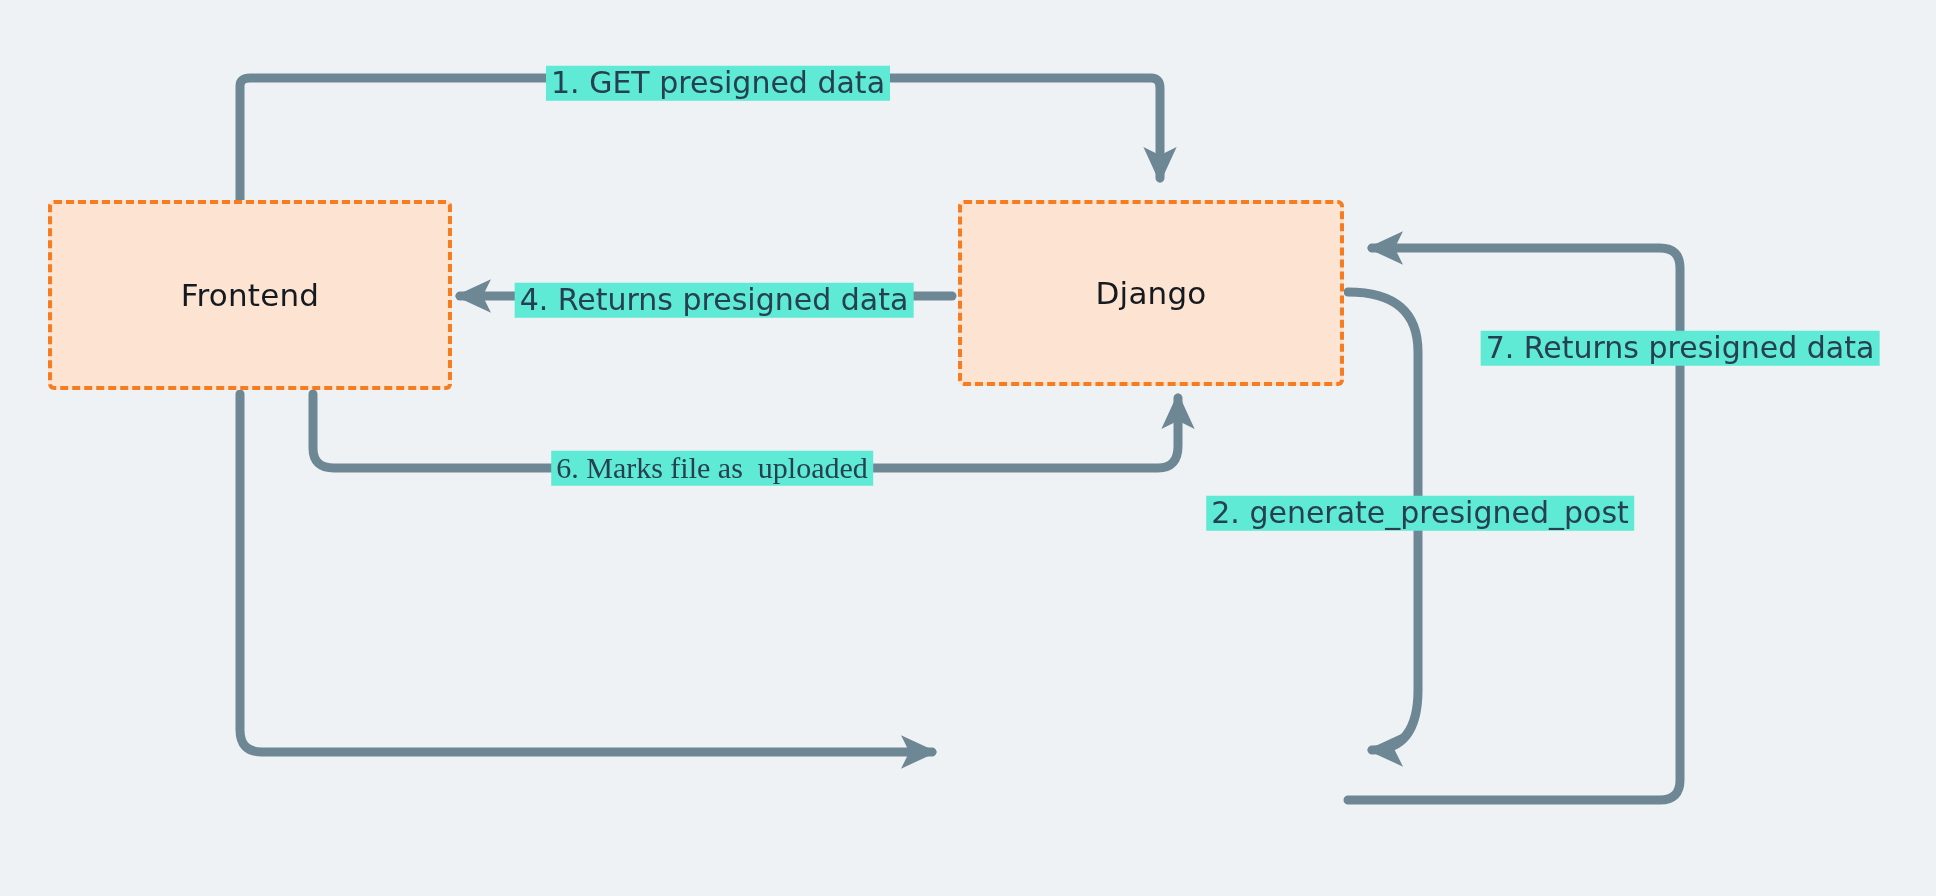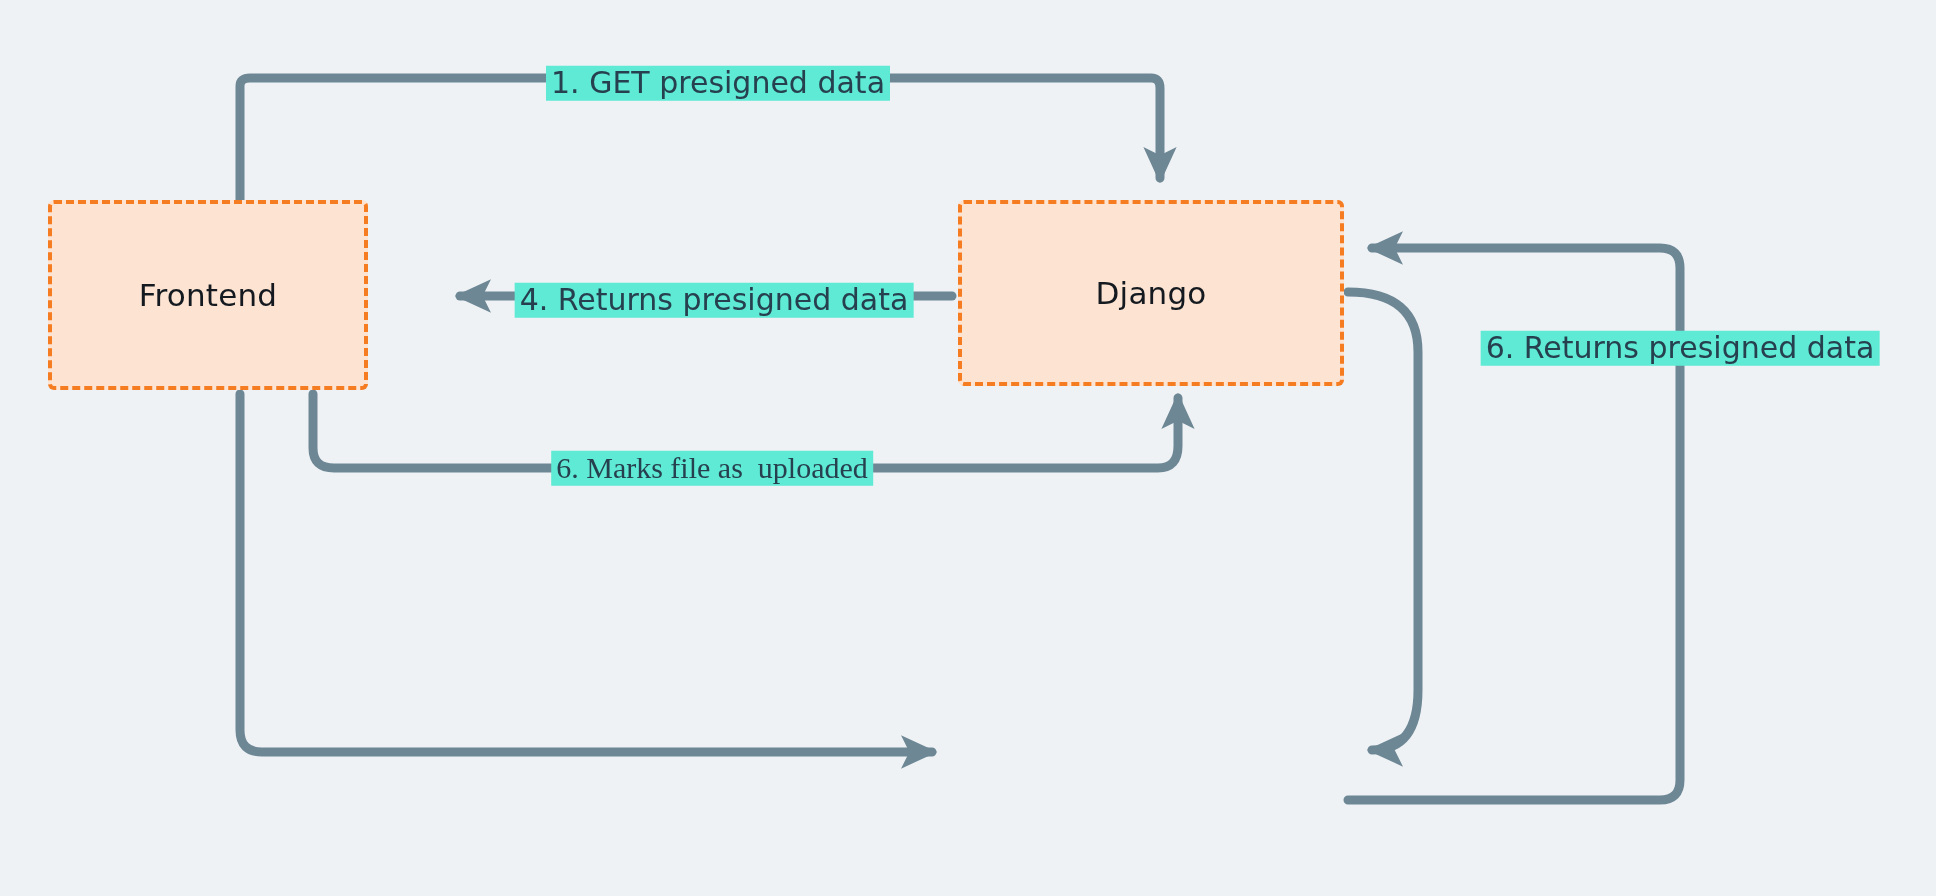--- a/index.html
+++ b/index.html
@@ -74,32 +74,33 @@
       <path d="M 1348 800 L 1660 800 Q 1680 800 1680 780 L 1680 268 Q 1680 248 1660 248 L 1372 248" marker-end="url(#ah)"></path>
 
       <path d="M 952 296 L 460 296" marker-end="url(#ah)"></path>
 
       <path d="M 240 394 L 240 730 Q 240 752 262 752 L 932 752" marker-end="url(#ah)"></path>
 
       <path d="M 313 394 L 313 448 Q 313 468 334 468 L 1158 468 Q 1178 468 1178 446 L 1178 398" marker-end="url(#ah)"></path>
     </g>
   </svg>
 
-  <div class="node" style="left:48px; top:200px; width:320px; height:190px;">
+  <div class="node" style="left:48px; top:200px; width:404px; height:190px;">
     <span class="node-label">Frontend</span>
   </div>
 
   <div class="node" style="left:958px; top:200px; width:386px; height:186px;">
     <span class="node-label">Django</span>
   </div>
 
 
   <div class="edge-label" style="left:718px; top:83px;">1. GET presigned data</div>
 
+  <div class="edge-label" style="left:1420px; top:513px;">2. generate_presigned_post</div>
 
-  <div class="edge-label" style="left:1680px; top:348px;">6. Returns presigned data</div>
+  <div class="edge-label" style="left:1680px; top:348px;">7. Returns presigned data</div>
 
   <div class="edge-label" style="left:714px; top:300px;">4. Returns presigned data</div>
 
 
   <div class="edge-label" style="left:712px; top:468px;font-family:Liberation Serif, serif;">6. Marks file as  uploaded</div>
 
 </div>
 
 </body></html>

